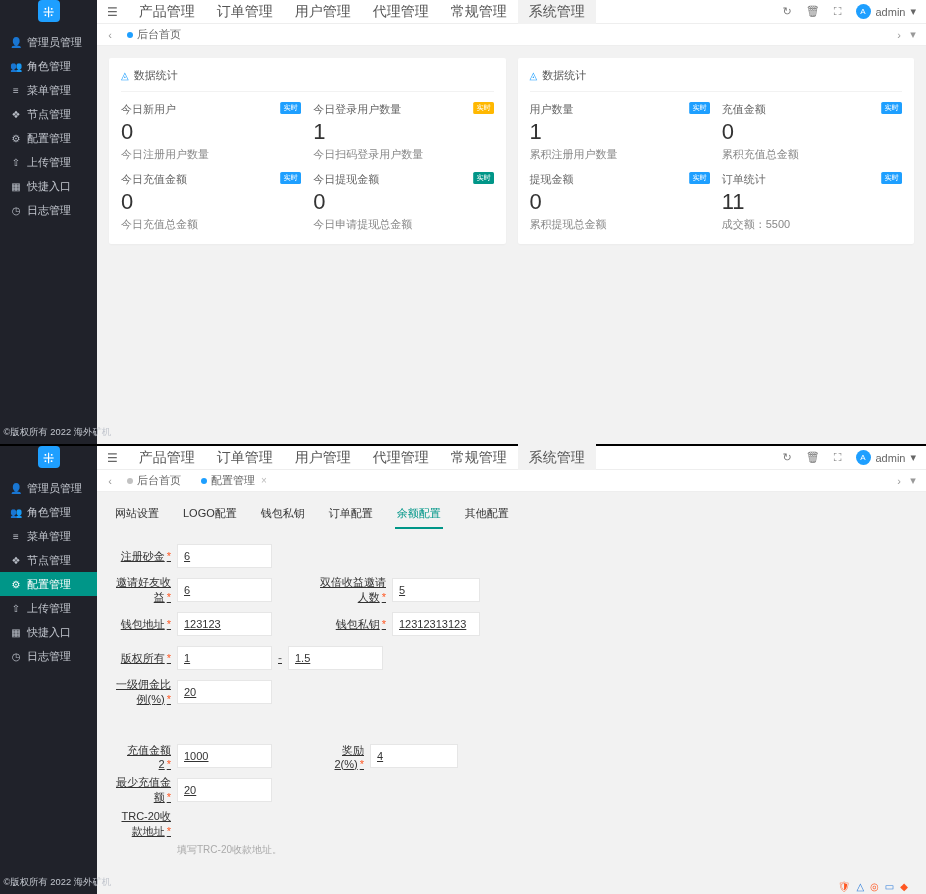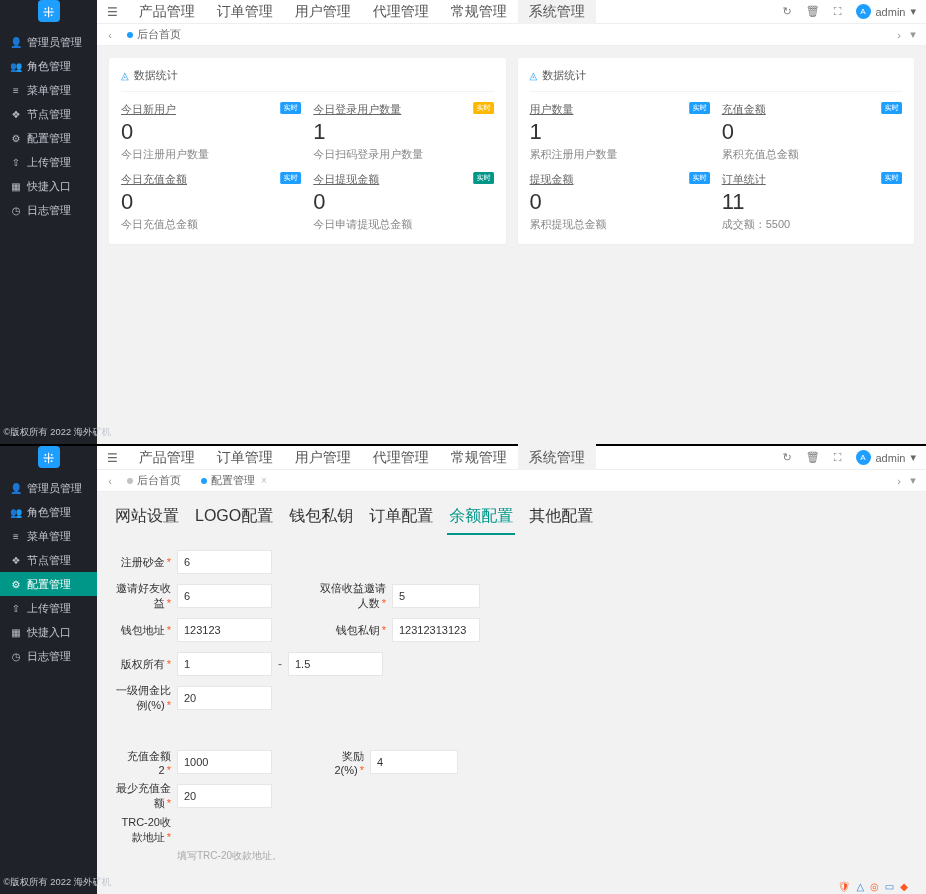--- a/index.html
+++ b/index.html
@@ -40,34 +40,34 @@
 
 .content { flex: 1; overflow: auto; }
 .stats-wrap { display: flex; gap: 12px; padding: 12px; }
 .stats-card { background: #fff; border-radius: 2px; box-shadow: 0 1px 2px rgba(0,0,0,0.03); padding: 10px 12px 12px; }
 .stats-card.w1 { flex: 1; }
 .stats-card.w2 { flex: 1; }
 .card-title { display: flex; align-items: center; gap: 5px; font-size: 11px; color: #555; padding-bottom: 8px; border-bottom: 1px solid #f2f2f2; }
 .card-title .ci { color: #1e9fff; font-size: 10px; }
 .stat-grid { display: grid; grid-template-columns: 1fr 1fr; gap: 10px 12px; padding-top: 10px; }
 .stat-block { position: relative; }
-.stat-label { font-size: 11px; color: #666; text-decoration: underline; }
+.stat-label { font-size: 11px; color: #666; }
 .stat-value { font-size: 22px; color: #333; margin: 2px 0; font-weight: 400; }
 .stat-sub { font-size: 11px; color: #888; }
 .badge { position: absolute; top: 0; right: 0; font-size: 9px; transform: scale(0.8); transform-origin: top right; padding: 1px 4px; color: #fff; border-radius: 2px; }
 .badge.blue { background: #1e9fff; }
 .badge.orange { background: #ffb800; }
 .badge.green { background: #009688; }
 
 
-.subtabs { display: flex; gap: 12px; padding: 8px 16px 0; background: #f2f2f2; font-size: 16px; }
+.subtabs { display: flex; gap: 20px; padding: 8px 16px 0; background: #f2f2f2; font-size: 11px; }
 .subtab { padding: 6px 2px; color: #333; cursor: pointer; border-bottom: 2px solid transparent; }
 .subtab.active { color: #009688; border-bottom-color: #009688; }
 .form-area { padding: 12px 18px 8px; }
-.form-row { display: flex; align-items: center; min-height: 30px; margin-bottom: 4px; }
+.form-row { display: flex; align-items: center; min-height: 30px; margin-bottom: 4px; text-decoration: underline; }
 .form-label { width: 56px; text-align: right; font-size: 11px; color: #333; padding-right: 6px; }
 .form-label.wide { width: 62px; }
 .req { color: #ff5722; margin-left: 2px; }
 .form-input { height: 24px; border: 1px solid #e6e6e6; padding: 0 6px; font-size: 11px; color: #333; background: #fff; }
 .w95 { width: 95px; }
 .w88 { width: 88px; }
 .w700 { width: 702px; }
 .form-sep { padding: 0 6px; color: #666; }
 .col-gap { width: 48px; }
 .second-label { width: 72px; text-align: right; font-size: 11px; color: #333; padding-right: 6px; }

